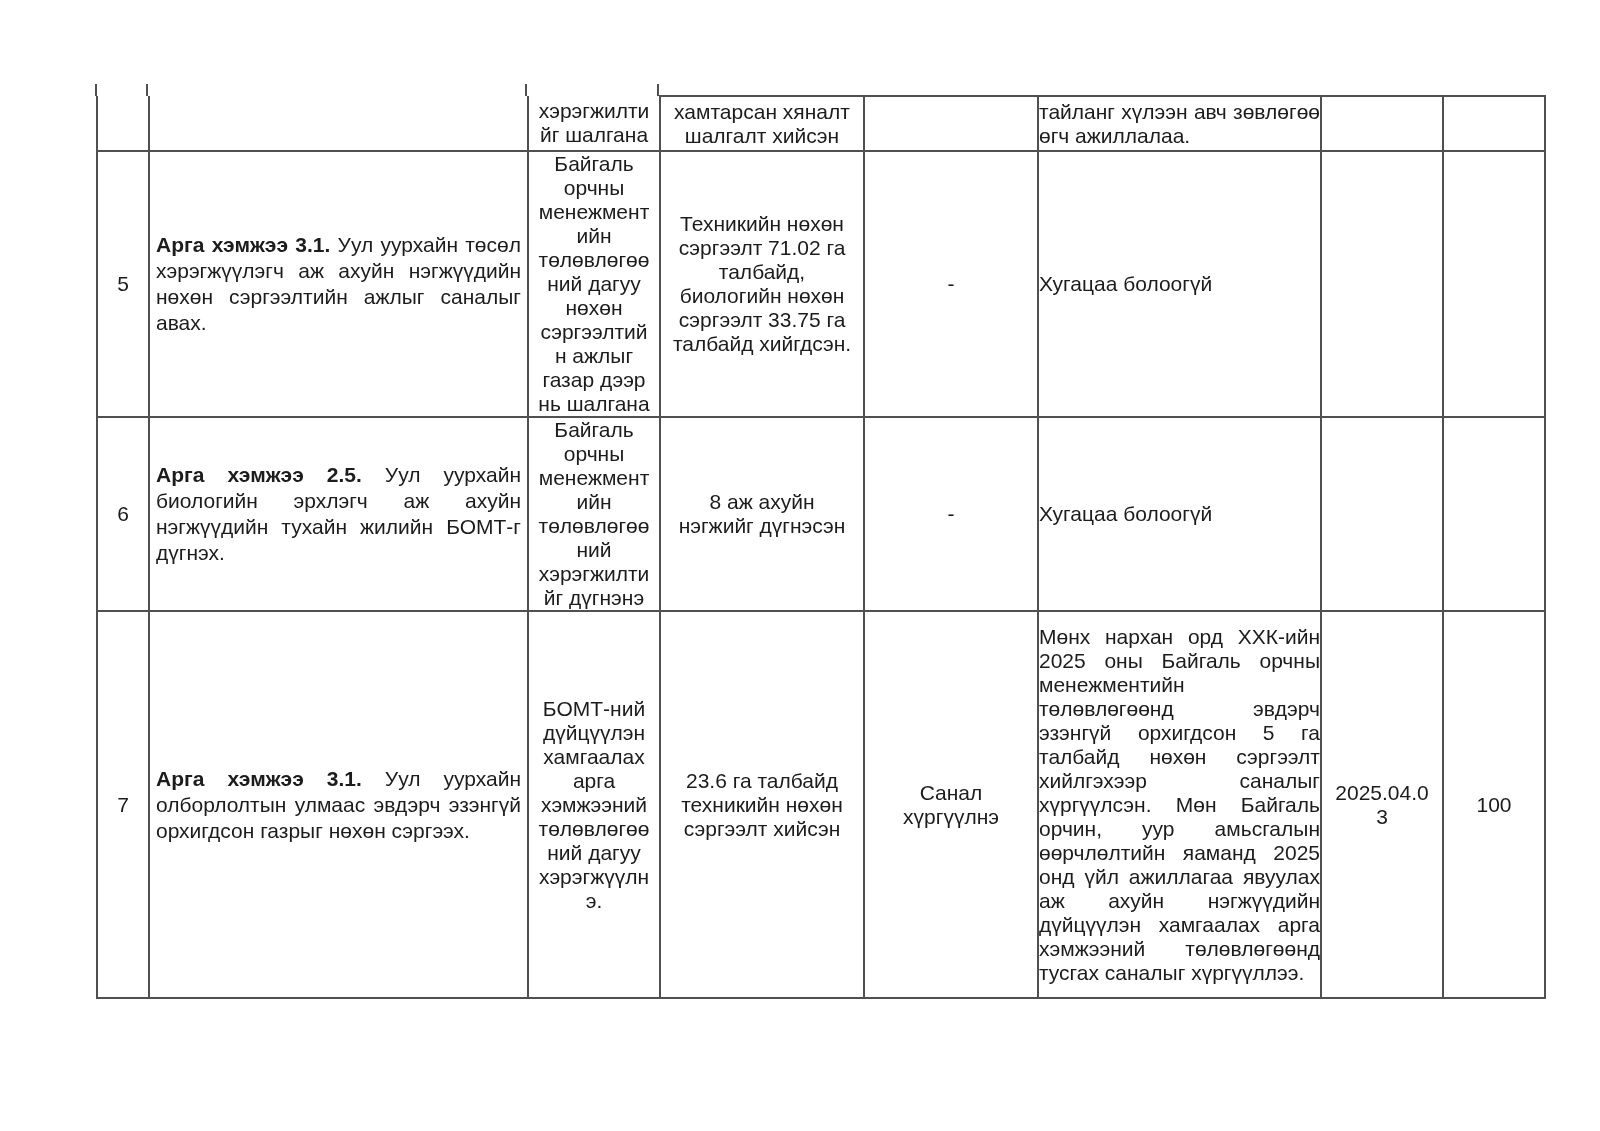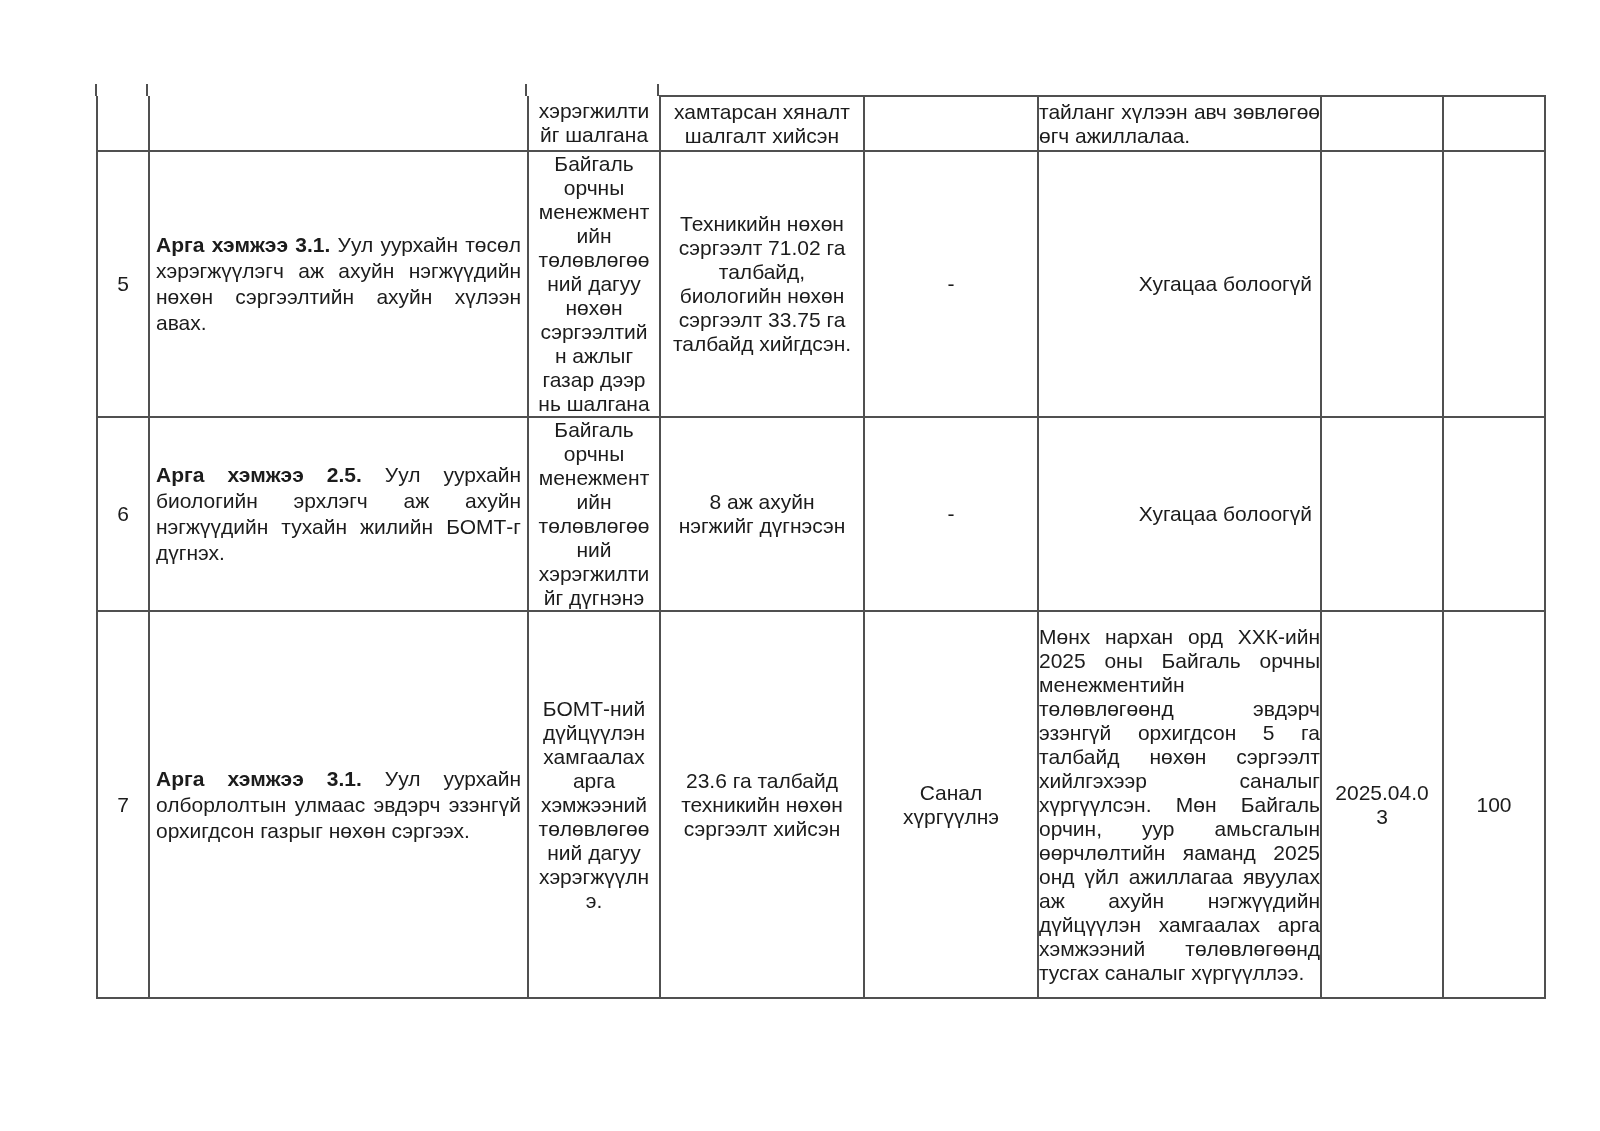--- a/index.html
+++ b/index.html
@@ -27,21 +27,21 @@
   tr.r-6{height:190px;}
   tr.r-7{height:387px;}
   tr.r-cont td.cut{border-top:none;}
 
   .c-no{text-align:center;line-height:24px;}
   .c-act{text-align:justify;padding:0 6px;line-height:26px;}
   .c-plan{text-align:center;white-space:pre-line;line-height:24px;padding:0 2px;}
   .c-res{text-align:center;white-space:pre-line;line-height:24px;padding:0 4px;}
   .c-prop{text-align:center;white-space:pre-line;line-height:24px;padding:0 4px;}
   .c-perf{text-align:justify;padding:0 0;line-height:24px;}
-  .c-perf-center{text-align:right;white-space:pre-line;padding:0 8px;line-height:24px;}
+  .c-perf-center{text-align:left;white-space:pre-line;padding:0 0;line-height:24px;}
   .c-date{text-align:center;white-space:pre-line;line-height:24px;padding:0 4px;margin-top:48px;}
   .c-score{text-align:center;white-space:pre-line;line-height:24px;padding:0 4px;margin-left:36px;}
   .b{font-weight:bold;}
 
   
   .stub{position:absolute;top:84px;width:2px;height:12px;background:#505050;}
   .stub.s1{left:95px;}
   .stub.s2{left:146px;}
   .stub.s3{left:525px;}
   .stub.s4{left:657px;}
@@ -77,21 +77,21 @@
       <td class="c-res">хамтарсан хяналт
 шалгалт хийсэн</td>
       <td class="c-prop"></td>
       <td class="c-perf">тайланг хүлээн авч зөвлөгөө өгч ажиллалаа.</td>
       <td class="c-date"></td>
       <td class="c-score"></td>
     </tr>
 
     <tr class="r-5">
       <td class="c-no">5</td>
-      <td class="c-act"><span class="b">Арга хэмжээ 3.1.</span><span> Уул уурхайн төсөл хэрэгжүүлэгч аж ахуйн нэгжүүдийн нөхөн сэргээлтийн ахуйн хүлээн авах.</span></td>
+      <td class="c-act"><span class="b">Арга хэмжээ 3.1.</span><span> Уул уурхайн төсөл хэрэгжүүлэгч аж ахуйн нэгжүүдийн нөхөн сэргээлтийн ажлыг саналыг авах.</span></td>
       <td class="c-plan">Байгаль
 орчны
 менежмент
 ийн
 төлөвлөгөө
 ний дагуу
 нөхөн
 сэргээлтий
 н ажлыг
 газар дээр

